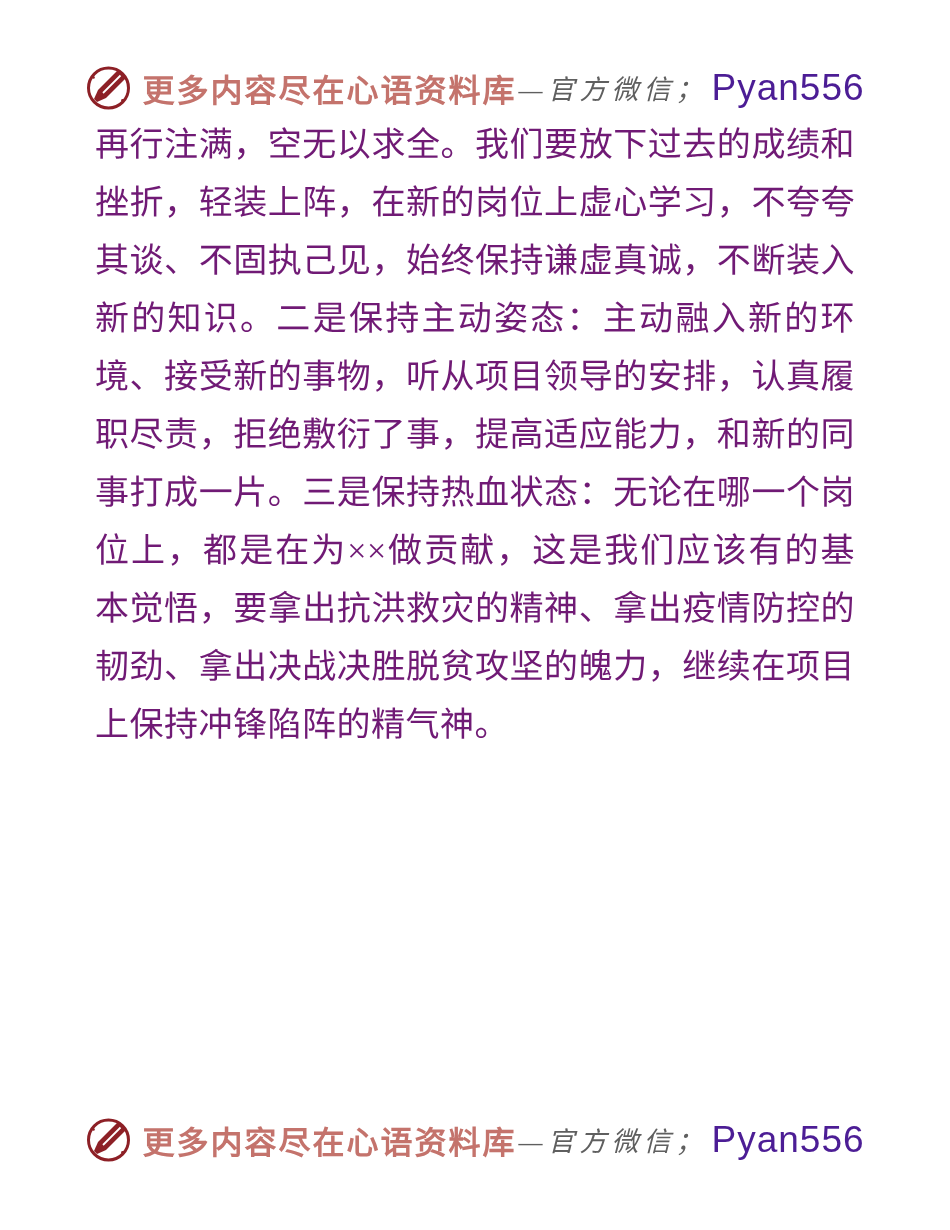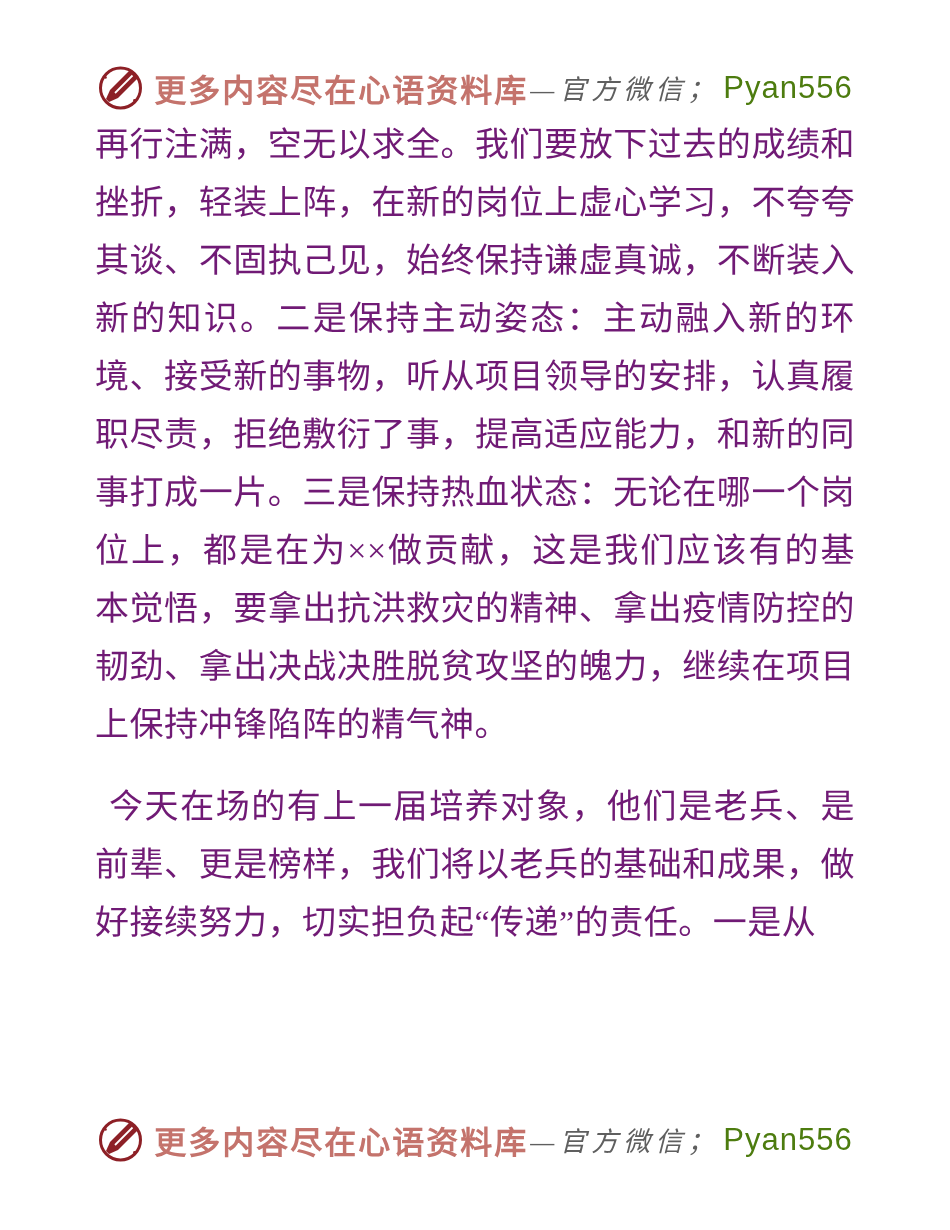--- a/index.html
+++ b/index.html
@@ -23,21 +23,21 @@
   .wm-brand{
     font-size:32px;font-weight:600;color:#c4736c;
     letter-spacing:2px;
   }
   .wm-label{
     font-size:27px;font-style:italic;color:#5f5f5f;
     letter-spacing:5px;margin-left:2px;
   }
   .wm-id{
     font-family:"Liberation Sans","DejaVu Sans",sans-serif;
-    font-size:31px;color:#4d7c0f;letter-spacing:1px;margin-left:4px;
+    font-size:37px;color:#4c1d95;letter-spacing:1px;margin-left:4px;
   }
   
   .content{
     position:absolute;left:95px;top:116px;width:760px;
     font-size:34px;line-height:58px;color:#701a75;
     text-align:justify;
     letter-spacing:0.5px;
   }
   .content p{margin:0 0 24px 0;}
   .content p.indent{text-indent:14px;}
@@ -55,21 +55,20 @@
       <circle cx="8.5" cy="13.5" r="1.3" fill="#8d2026"></circle>
       <circle cx="37.5" cy="36.5" r="1.4" fill="#8d2026"></circle>
     </svg>
     <span class="wm-brand">更多内容尽在心语资料库</span>
     <span class="wm-label">—官方微信；</span>
     <span class="wm-id">Pyan556</span>
   </div>
 
   <div class="content">
     <p>再行注满，空无以求全。我们要放下过去的成绩和挫折，轻装上阵，在新的岗位上虚心学习，不夸夸其谈、不固执己见，始终保持谦虚真诚，不断装入新的知识。二是保持主动姿态：主动融入新的环境、接受新的事物，听从项目领导的安排，认真履职尽责，拒绝敷衍了事，提高适应能力，和新的同事打成一片。三是保持热血状态：无论在哪一个岗位上，都是在为××做贡献，这是我们应该有的基本觉悟，要拿出抗洪救灾的精神、拿出疫情防控的韧劲、拿出决战决胜脱贫攻坚的魄力，继续在项目上保持冲锋陷阵的精气神。</p>
-    <p class="indent">今天在场的有上一届培养对象，他们是老兵、是前辈、更是榜样，我们将以老兵的基础和成果，做好接续努力，切实担负起“传递”的责任。一是从</p>
   </div>
 
   <div class="watermark bottom">
     <svg class="wm-logo" viewBox="0 0 47 47" xmlns="http://www.w3.org/2000/svg" aria-hidden="true">
       <circle cx="23.5" cy="24" r="20" fill="none" stroke="#8d2026" stroke-width="3"></circle>
       <path d="M34 7 L41 14 L21 34 L12 38 L9 35 L13 26 L33 6 Z" fill="#8d2026"></path>
       <line x1="35.5" y1="11.5" x2="18" y2="29" stroke="#ffffff" stroke-width="1.8"></line>
       <circle cx="8.5" cy="13.5" r="1.3" fill="#8d2026"></circle>
       <circle cx="37.5" cy="36.5" r="1.4" fill="#8d2026"></circle>
     </svg>

